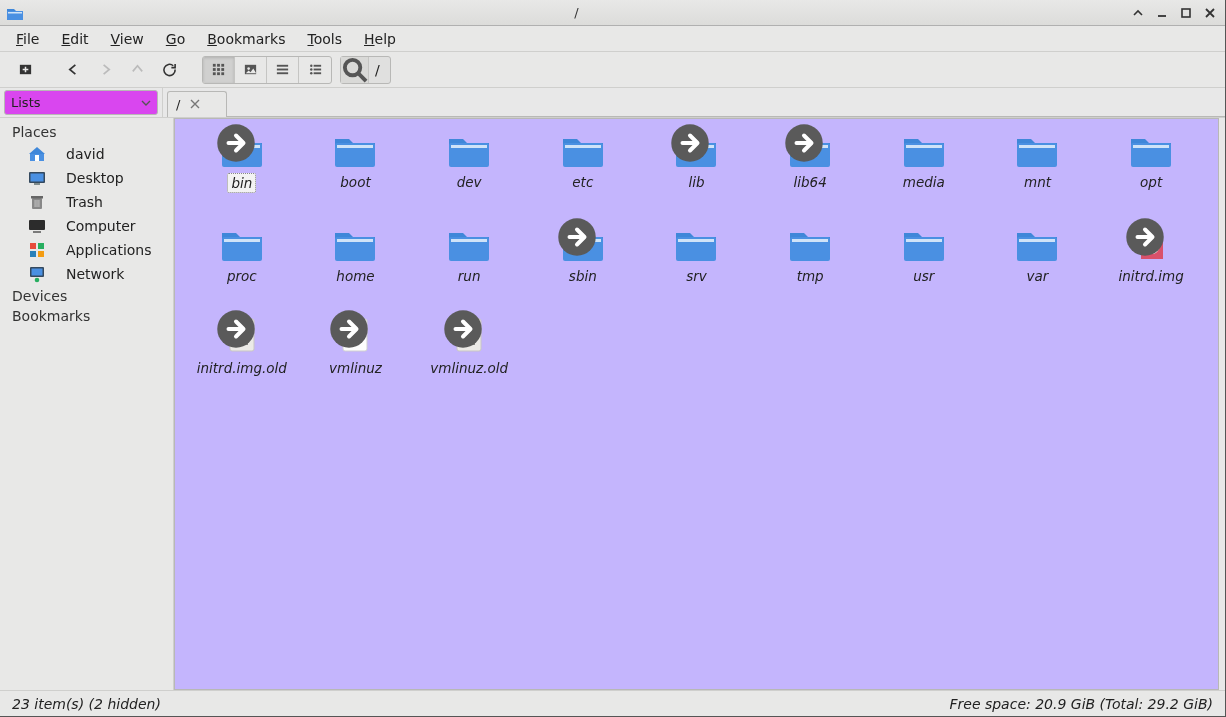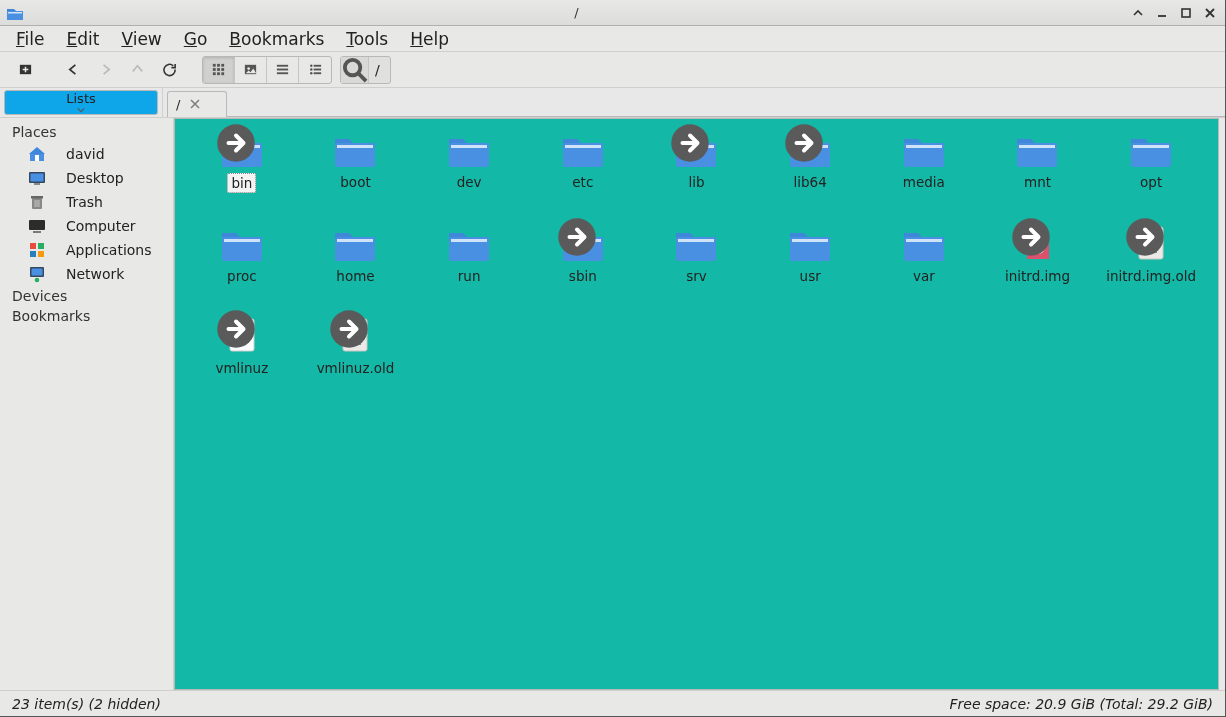--- a/index.html
+++ b/index.html
@@ -8,55 +8,55 @@
   
   
   .titlebar { height:26px; background:linear-gradient(#e8e8e7,#dcdcda); border-bottom:1px solid #b0b0b0; display:flex; align-items:center; padding:0 6px; gap:6px; }
   .titlebar .tb-icon svg { width:18px; height:18px; display:block; }
   .titlebar .tb-title { flex:1; text-align:center; font-size:13px; color:#333; }
   .winbtn { width:18px; height:18px; display:flex; align-items:center; justify-content:center; color:#333; }
   .winbtn svg { width:12px; height:12px; }
 
   
   .menubar { height:26px; background:#e8e8e7; border-bottom:1px solid #cfcfcd; display:flex; align-items:center; padding:0 6px; gap:2px; }
-  .menuitem { padding:3px 10px; border-radius:3px; font-size:17px; }
+  .menuitem { padding:3px 10px; border-radius:3px; font-size:14px; }
   .menuitem .u { text-decoration:underline; }
 
   
   .toolbar { height:36px; background:#e8e8e7; border-bottom:1px solid #cfcfcd; display:flex; align-items:center; padding:0 10px; gap:2px; }
   .tbtn { width:30px; height:28px; display:flex; align-items:center; justify-content:center; border-radius:3px; border:1px solid transparent; color:#444; }
   .tbtn.disabled { color:#aaa; }
   .tbtn svg { width:15px; height:15px; }
   .tsep { width:14px; }
   .viewgroup { display:flex; border:1px solid #b8b8b6; border-radius:3px; overflow:hidden; }
   .viewgroup .tbtn { border:none; border-right:1px solid #c5c5c3; border-radius:0; width:32px; height:26px; }
   .viewgroup .tbtn:last-child { border-right:none; }
   .viewgroup .tbtn.active { background:#d0d0cf; box-shadow:inset 0 1px 3px rgba(0,0,0,.15); }
   .pathbox { display:flex; align-items:center; border:1px solid #b8b8b6; border-radius:3px; height:28px; margin-left:6px; background:#e0e0df; }
   .pathbox .pbtn { width:28px; height:26px; display:flex; align-items:center; justify-content:center; background:#d9d9d7; border-right:1px solid #c5c5c3; }
   .pathbox .plabel { padding:0 10px 0 6px; font-size:14px; }
 
   
   .secondbar { height:30px; display:flex; border-bottom:1px solid #cfcfcd; }
-  .combo { width:154px; margin:2px 4px 2px 4px; border:1px solid #b8b8b6; border-radius:3px; background:#0ea5e9; display:flex; align-items:center; padding:0 6px; font-size:13px; justify-content:space-between;flex-direction:column; }
+  .combo { width:154px; margin:2px 4px 2px 4px; border:1px solid #b8b8b6; border-radius:3px; background:#d946ef; display:flex; align-items:center; padding:0 6px; font-size:13px; justify-content:space-between; }
   .combo svg { width:10px; height:10px; }
   .tabstrip { flex:1; display:flex; align-items:flex-end; border-left:1px solid #cfcfcd; padding-left:4px; }
   .tab { height:26px; min-width:60px; border:1px solid #b8b8b6; border-bottom:none; border-radius:3px 3px 0 0; background:#e8e8e7; display:flex; align-items:center; padding:0 8px; gap:10px; font-size:13px; margin-top:2px; }
   .tab .tclose svg{ width:10px;height:10px; color:#777;}
   .tabrest { flex:1; border-bottom:1px solid #b8b8b6; height:26px; margin-top:2px; }
 
   
   .main { flex:1; display:flex; min-height:0; }
   .sidebar { width:174px; background:#e8e8e7; padding:4px 12px; font-size:14px; border-right:1px solid #cfcfcd; }
   .sidecat { color:#333; padding:2px 0; }
   .sideitem { display:flex; align-items:center; gap:20px; padding:3px 4px 3px 16px; border-radius:3px; }
   .sideicon { width:18px; height:18px; display:flex; align-items:center; justify-content:center; }
   .sideicon svg { width:18px; height:18px; }
 
-  .fileview { flex:1; background:#14b8a6; border:1px solid #b8b8b6; margin:0 6px 0 0; overflow:auto; }
+  .fileview { flex:1; background:#c4b5fd; border:1px solid #b8b8b6; margin:0 6px 0 0; overflow:auto;font-style:italic; }
   .grid { display:grid; grid-template-columns: repeat(9, 1fr); padding:10px 10px; row-gap:30px; }
   .item { display:flex; flex-direction:column; align-items:center; gap:4px; }
   .itemlabel { font-size:13.5px; text-align:center; padding:1px 3px; border-radius:2px; white-space:nowrap; }
   .itemlabel.sel { border:1px dotted #888; background:#f3f3f3; }
   .iconwrap { position:relative; width:48px; height:40px; }
   .linkbadge { position:absolute; top:-6px; left:-6px; width:16px; height:16px; }
   .linkbadge svg { width:16px; height:16px; }
 
   
   .iconwrap svg { width:48px; height:40px; display:block; }
@@ -462,20 +462,28 @@
             </svg>
           </div>
           <div class="itemlabel">srv</div>
         </div>
         <div class="item">
           <div class="iconwrap">
             <svg viewBox="0 0 48 40">
               <use href="#i-folder"></use>
             </svg>
           </div>
+          <div class="itemlabel">tmp</div>
+        </div>
+        <div class="item">
+          <div class="iconwrap">
+            <svg viewBox="0 0 48 40">
+              <use href="#i-folder"></use>
+            </svg>
+          </div>
           <div class="itemlabel">usr</div>
         </div>
         <div class="item">
           <div class="iconwrap">
             <svg viewBox="0 0 48 40">
               <use href="#i-folder"></use>
             </svg>
           </div>
           <div class="itemlabel">var</div>
         </div>

